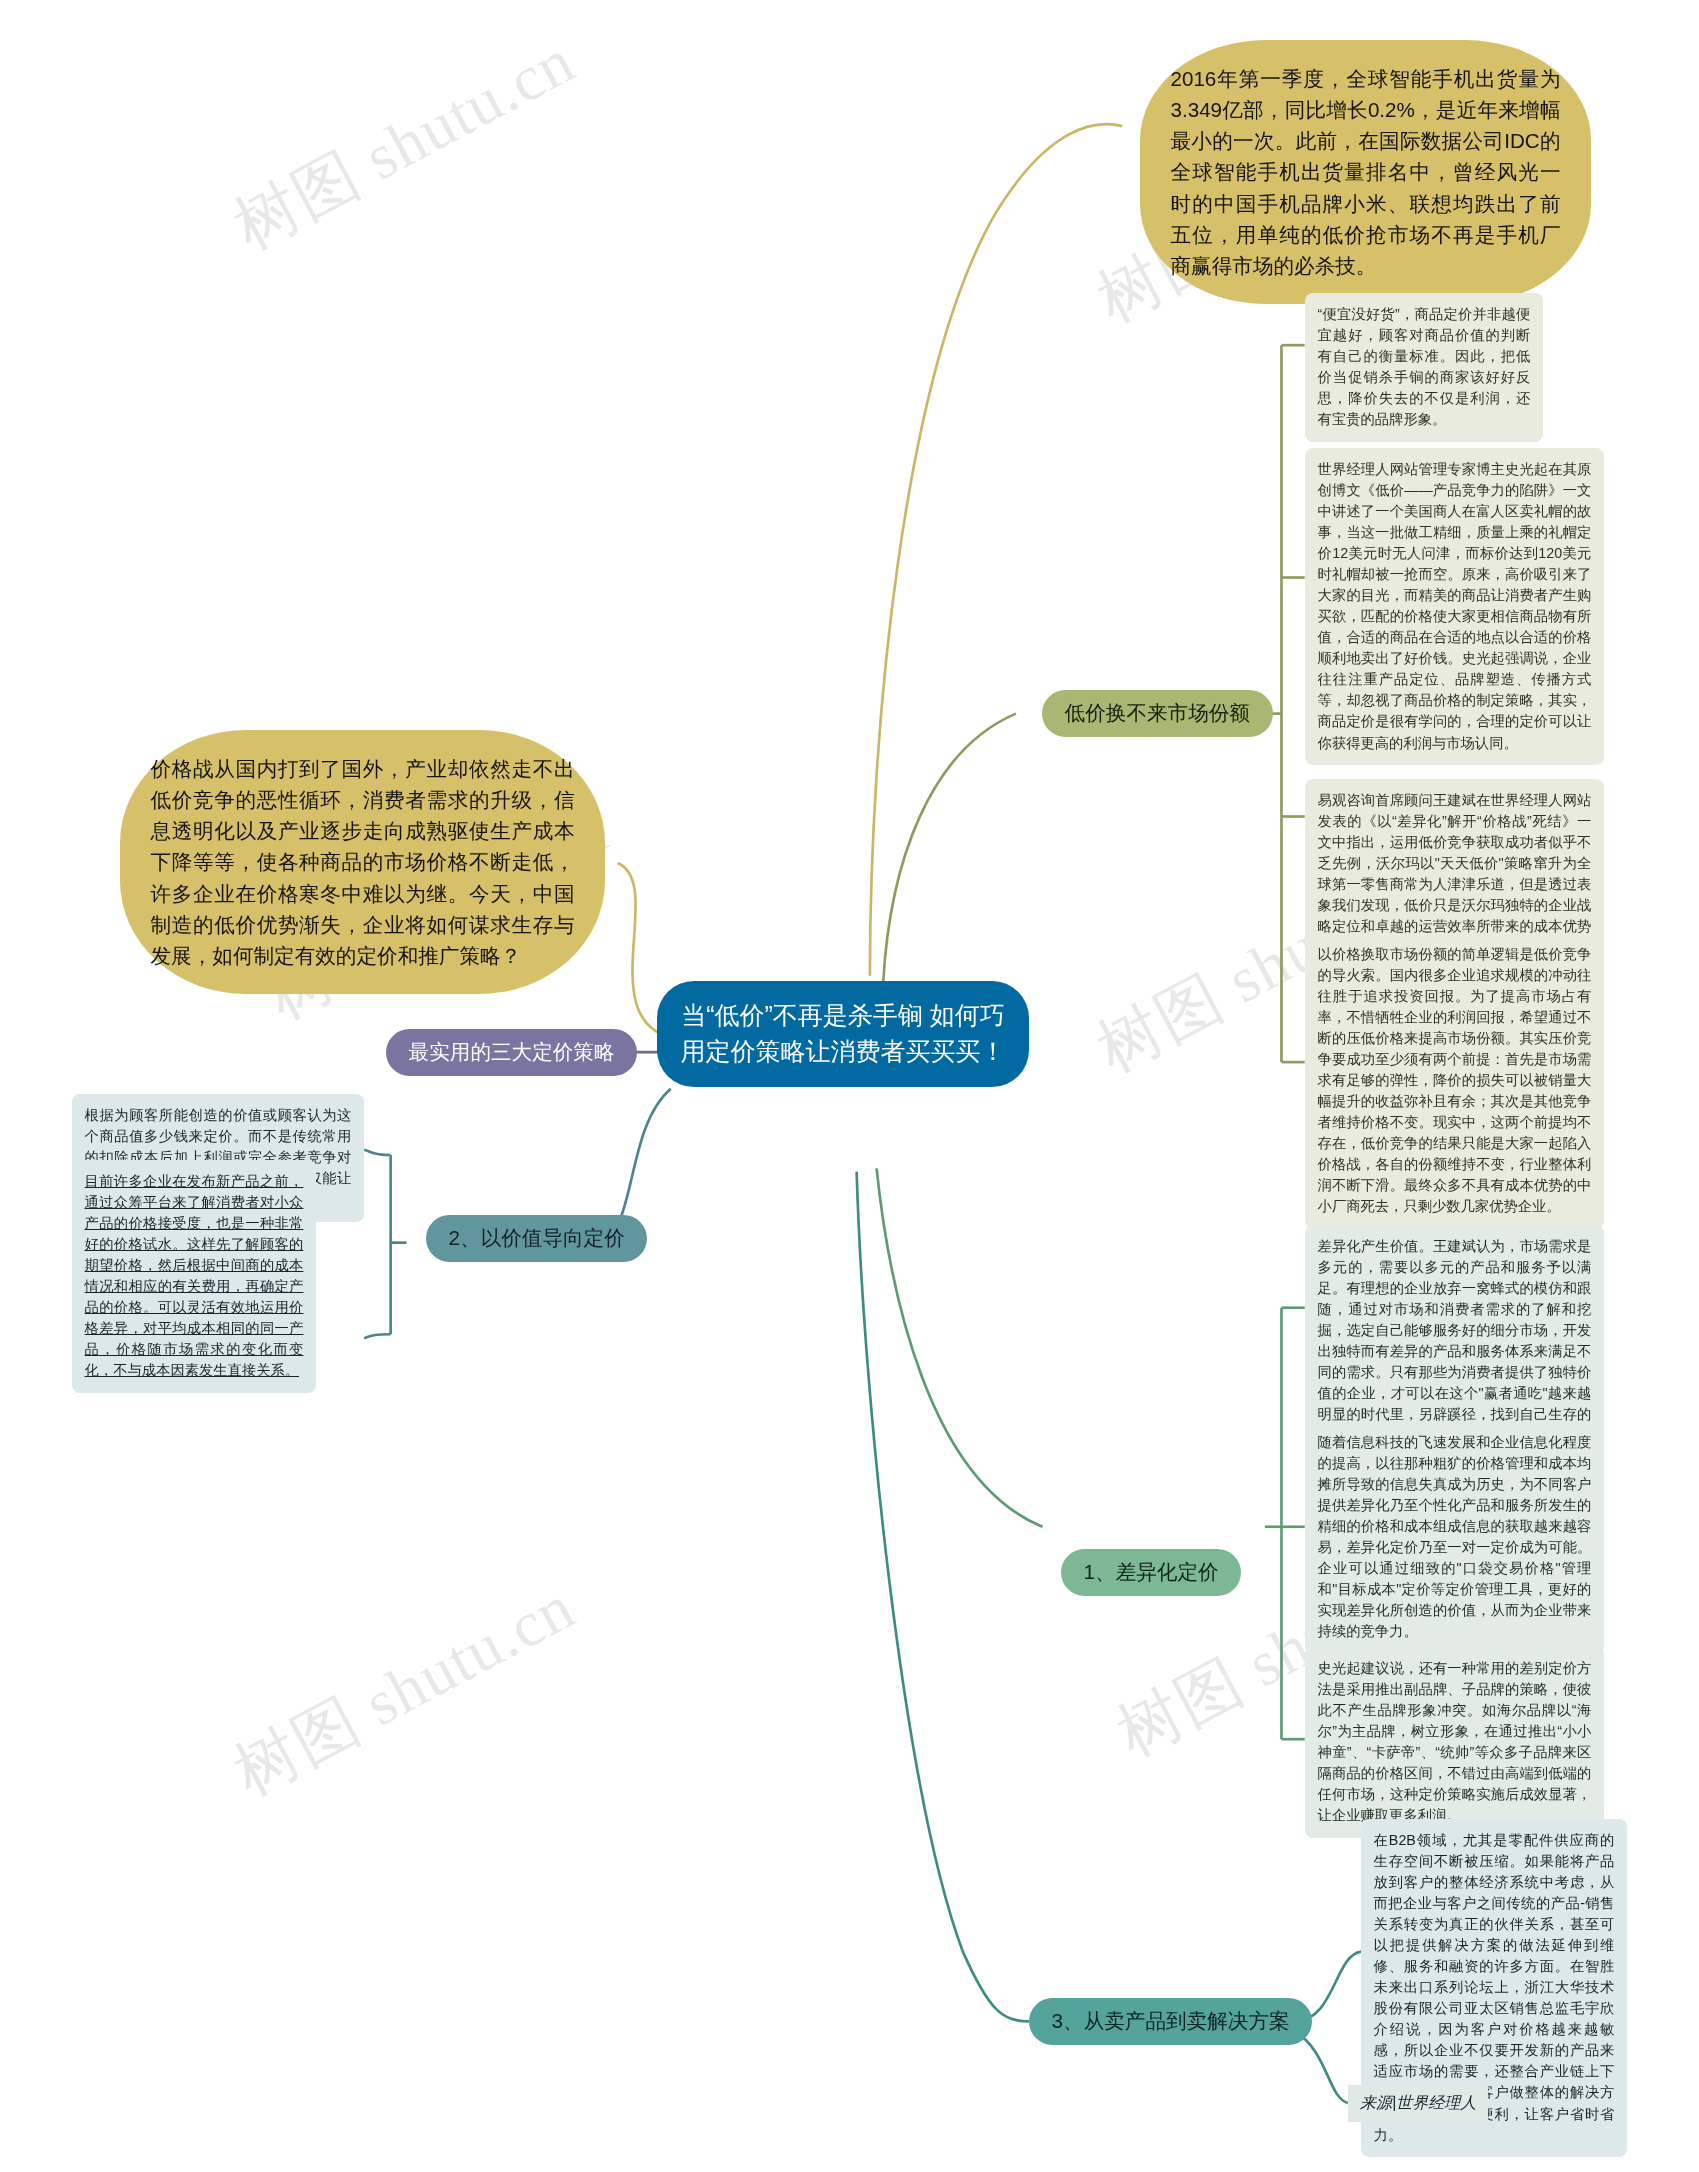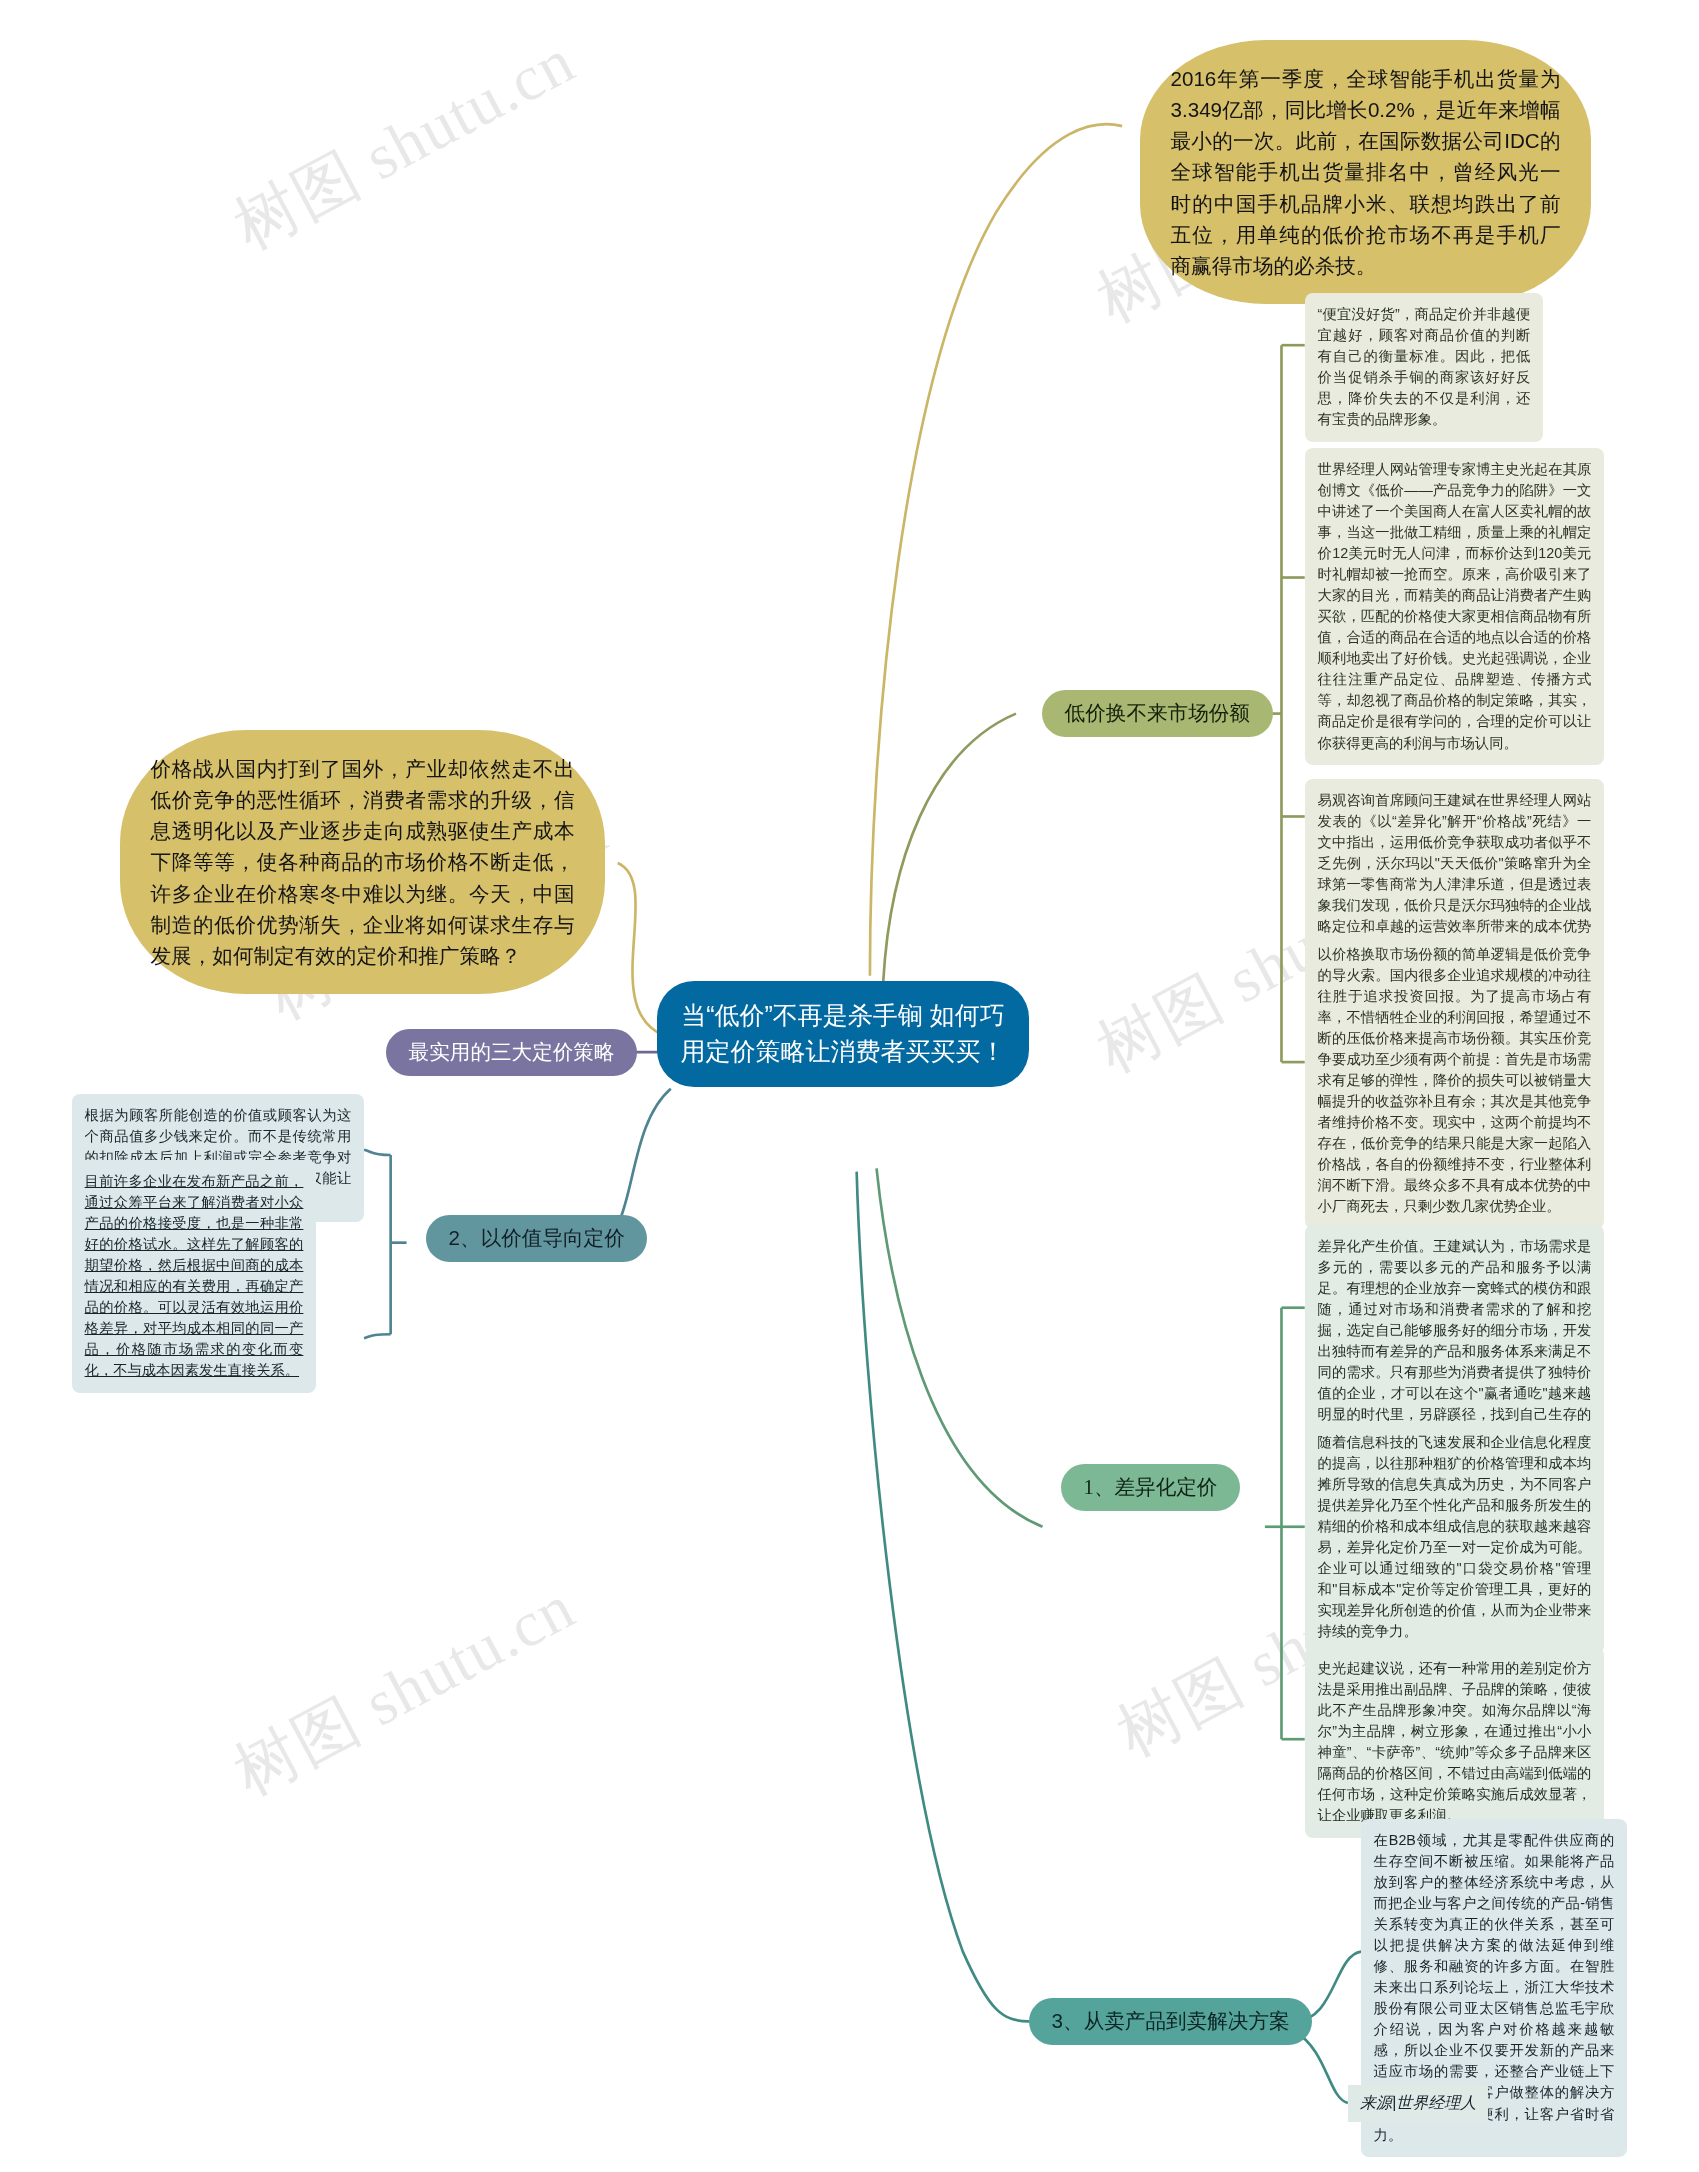--- a/index.html
+++ b/index.html
@@ -148,21 +148,21 @@
   <div class="node leaf leaf-olive" style="left:1305px; top:933px; width:299px;">以价格换取市场份额的简单逻辑是低价竞争的导火索。国内很多企业追求规模的冲动往往胜于追求投资回报。为了提高市场占有率，不惜牺牲企业的利润回报，希望通过不断的压低价格来提高市场份额。其实压价竞争要成功至少须有两个前提：首先是市场需求有足够的弹性，降价的损失可以被销量大幅提升的收益弥补且有余；其次是其他竞争者维持价格不变。现实中，这两个前提均不存在，低价竞争的结果只能是大家一起陷入价格战，各自的份额维持不变，行业整体利润不断下滑。最终众多不具有成本优势的中小厂商死去，只剩少数几家优势企业。</div>
 
   <div class="node pill pill-purple" style="left:386px; top:1029px;">最实用的三大定价策略</div>
 
   <div class="node pill pill-teal" style="left:426px; top:1215px;">2、以价值导向定价</div>
 
   <div class="node leaf leaf-blue" style="left:72px; top:1094px; width:292px;">根据为顾客所能创造的价值或顾客认为这个商品值多少钱来定价。而不是传统常用的扣除成本后加上利润或完全参考竞争对手的定价方法，前者的定价方法不仅能让你赚到更多钱，顾客还更愿意接受。</div>
 
   <div class="node leaf leaf-blue" style="left:72px; top:1160px; width:244px;text-decoration:underline;">目前许多企业在发布新产品之前，通过众筹平台来了解消费者对小众产品的价格接受度，也是一种非常好的价格试水。这样先了解顾客的期望价格，然后根据中间商的成本情况和相应的有关费用，再确定产品的价格。可以灵活有效地运用价格差异，对平均成本相同的同一产品，价格随市场需求的变化而变化，不与成本因素发生直接关系。</div>
 
-  <div class="node pill pill-green" style="left:1061px; top:1464px;font-family:Liberation Serif, serif;">1、差异化定价</div>
+  <div class="node pill pill-green" style="left:1061px; top:1549px;">1、差异化定价</div>
 
   <div class="node leaf leaf-mint" style="left:1305px; top:1225px; width:299px;">差异化产生价值。王建斌认为，市场需求是多元的，需要以多元的产品和服务予以满足。有理想的企业放弃一窝蜂式的模仿和跟随，通过对市场和消费者需求的了解和挖掘，选定自己能够服务好的细分市场，开发出独特而有差异的产品和服务体系来满足不同的需求。只有那些为消费者提供了独特价值的企业，才可以在这个"赢者通吃"越来越明显的时代里，另辟蹊径，找到自己生存的利基。</div>
 
   <div class="node leaf leaf-mint" style="left:1305px; top:1647px; width:299px;">史光起建议说，还有一种常用的差别定价方法是采用推出副品牌、子品牌的策略，使彼此不产生品牌形象冲突。如海尔品牌以“海尔”为主品牌，树立形象，在通过推出“小小神童”、“卡萨帝”、“统帅”等众多子品牌来区隔商品的价格区间，不错过由高端到低端的任何市场，这种定价策略实施后成效显著，让企业赚取更多利润。</div>
 
   <div class="node leaf leaf-mint" style="left:1305px; top:1421px; width:299px;">随着信息科技的飞速发展和企业信息化程度的提高，以往那种粗犷的价格管理和成本均摊所导致的信息失真成为历史，为不同客户提供差异化乃至个性化产品和服务所发生的精细的价格和成本组成信息的获取越来越容易，差异化定价乃至一对一定价成为可能。企业可以通过细致的"口袋交易价格"管理和"目标成本"定价等定价管理工具，更好的实现差异化所创造的价值，从而为企业带来持续的竞争力。</div>
 
   <div class="node pill pill-dkteal" style="left:1029px; top:1998px;">3、从卖产品到卖解决方案</div>
 
   <div class="node leaf leaf-blue" style="left:1361px; top:1819px; width:266px;">在B2B领域，尤其是零配件供应商的生存空间不断被压缩。如果能将产品放到客户的整体经济系统中考虑，从而把企业与客户之间传统的产品-销售关系转变为真正的伙伴关系，甚至可以把提供解决方案的做法延伸到维修、服务和融资的许多方面。在智胜未来出口系列论坛上，浙江大华技术股份有限公司亚太区销售总监毛宇欣介绍说，因为客户对价格越来越敏感，所以企业不仅要开发新的产品来适应市场的需要，还整合产业链上下游的资源，帮助客户做整体的解决方案，提供更多的便利，让客户省时省力。</div>

